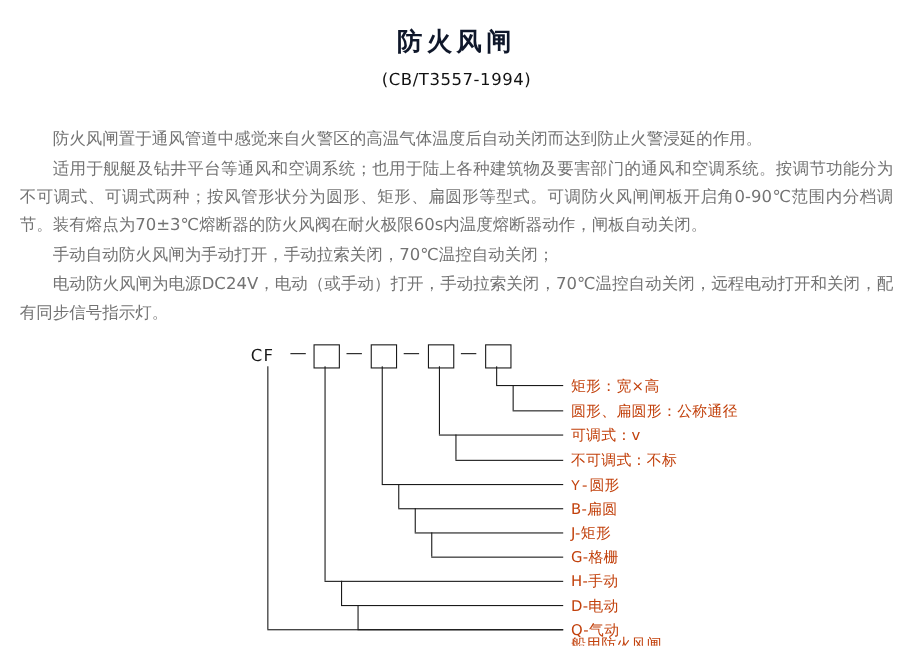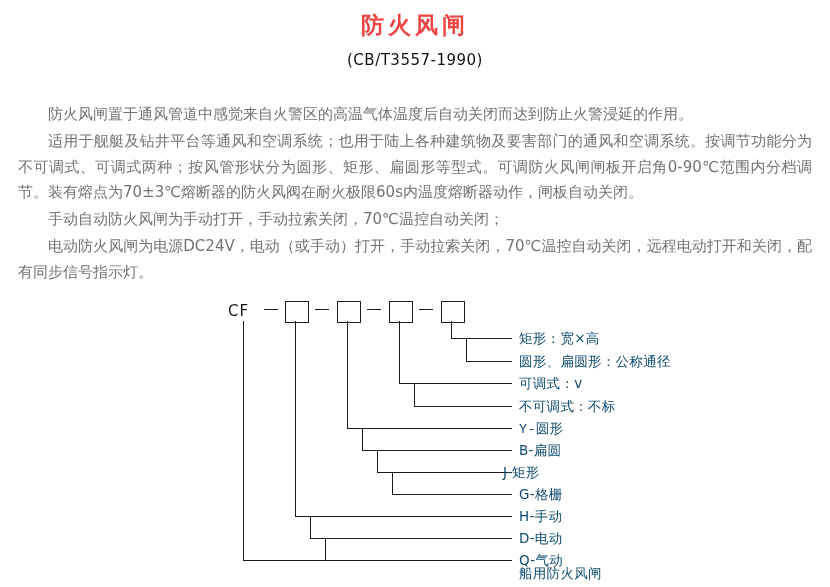--- a/index.html
+++ b/index.html
@@ -18,22 +18,22 @@
   .page {
     position: relative;
     width: 830px;
     height: 587px;
   }
   .title {
     text-align: center;
     font-size: 23px;
     font-weight: bold;
     letter-spacing: 4px;
-    margin-top: 10px;
-    color: #ef4444;
+    margin-top: 22px;
+    color: #0f172a;
   }
   .subtitle {
     text-align: center;
     font-size: 15px;
     margin-top: 10px;
     letter-spacing: 0.5px;
     color: #111;
   }
   .body-text {
     margin: 33px 18px 0 18px;
@@ -92,30 +92,30 @@
   .hline {
     position: absolute;
     height: 1.4px;
     background: #1a1a1a;
   }
   .leaf {
     position: absolute;
     white-space: nowrap;
     font-size: 13.5px;
     letter-spacing: 0.3px;
-    color: #0c4a6e;
+    color: #c2410c;
   }
 </style>
 </head>
 <body>
 
 <div class="page">
 
   <div class="title">防火风闸</div>
-  <div class="subtitle">(CB/T3557-1990)</div>
+  <div class="subtitle">(CB/T3557-1994)</div>
 
   <div class="body-text">
     <p>防火风闸置于通风管道中感觉来自火警区的高温气体温度后自动关闭而达到防止火警浸延的作用。</p>
     <p>适用于舰艇及钻井平台等通风和空调系统；也用于陆上各种建筑物及要害部门的通风和空调系统。按调节功能分为不可调式、可调式两种；按风管形状分为圆形、矩形、扁圆形等型式。可调防火风闸闸板开启角0-90℃范围内分档调节。装有熔点为70±3℃熔断器的防火风阀在耐火极限60s内温度熔断器动作，闸板自动关闭。</p>
     <p>手动自动防火风闸为手动打开，手动拉索关闭，70℃温控自动关闭；</p>
     <p>电动防火风闸为电源DC24V，电动（或手动）打开，手动拉索关闭，70℃温控自动关闭，远程电动打开和关闭，配有同步信号指示灯。</p>
   </div>
 
   <div class="diagram">
 
@@ -151,21 +151,21 @@
     <div class="hline" style="left:347px; top:128px; width:165px;"></div>
     <div class="vline" style="left:362px; top:128px; height:22px;"></div>
     <div class="hline" style="left:362px; top:150px; width:150px;"></div>
     <div class="vline" style="left:377px; top:150px; height:22px;"></div>
     <div class="hline" style="left:377px; top:172px; width:135px;"></div>
     <div class="vline" style="left:392px; top:172px; height:22px;"></div>
     <div class="hline" style="left:392px; top:194px; width:120px;"></div>
 
     <div class="leaf" style="left:519px; top:120px;font-family:Liberation Mono, monospace;">Y-圆形</div>
     <div class="leaf" style="left:519px; top:142px;">B-扁圆</div>
-    <div class="leaf" style="left:503px; top:164px;">J-矩形</div>
+    <div class="leaf" style="left:519px; top:164px;">J-矩形</div>
     <div class="leaf" style="left:519px; top:186px;">G-格栅</div>
 
     <div class="vline" style="left:295px; top:21px; height:195px;"></div>
     <div class="hline" style="left:295px; top:216px; width:217px;"></div>
     <div class="vline" style="left:310px; top:216px; height:22px;"></div>
     <div class="hline" style="left:310px; top:238px; width:202px;"></div>
     <div class="vline" style="left:325px; top:238px; height:22px;"></div>
     <div class="hline" style="left:325px; top:260px; width:187px;"></div>
 
     <div class="leaf" style="left:519px; top:208px;">H-手动</div>

